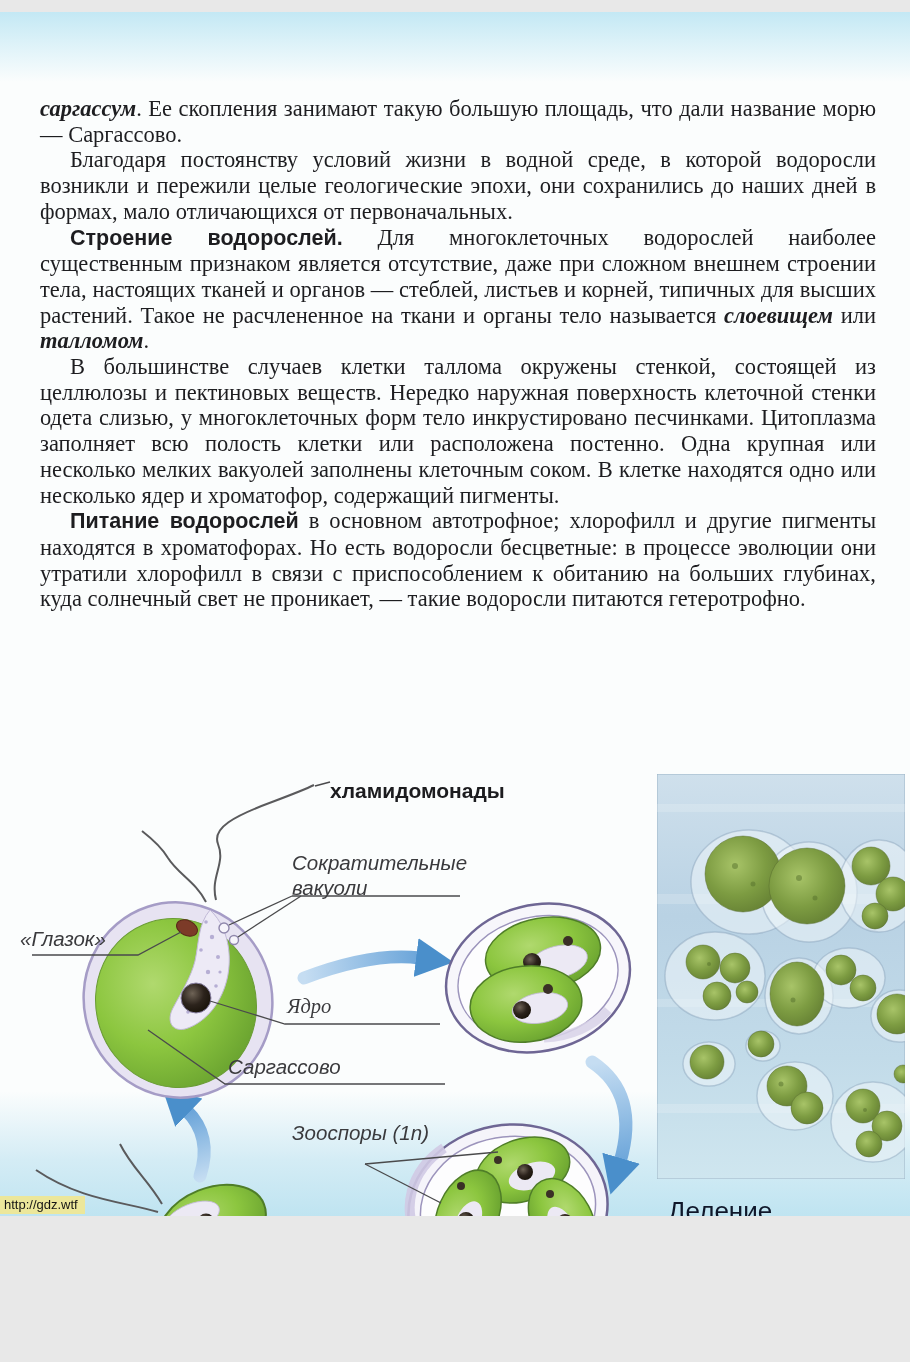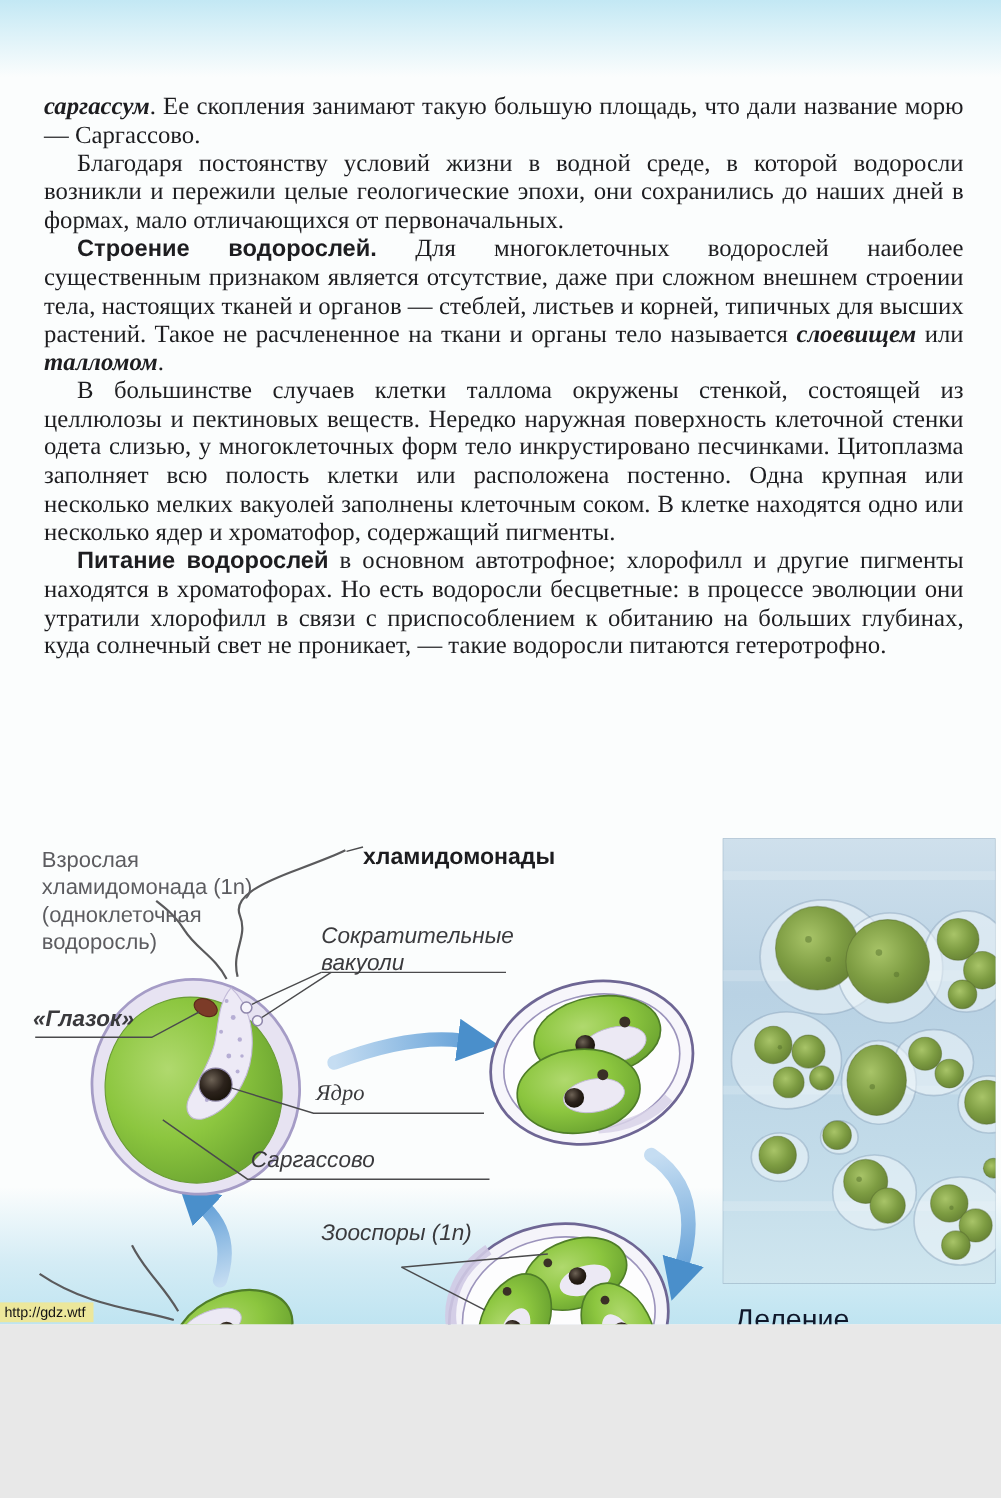--- a/index.html
+++ b/index.html
@@ -1,17 +1,17 @@
 <!DOCTYPE html>
 <html><head>
 <meta charset="utf-8">
 <style>
   html,body{margin:0;padding:0;background:#e8e8e8;}
   .page{position:relative;width:910px;height:1204px;background:#fbfdfd;overflow:hidden;
-        font-family:"Liberation Sans",sans-serif;}
+        font-family:"Liberation Sans",sans-serif;margin-top:12px;}
   .top-band{position:absolute;left:0;top:0;width:910px;height:70px;
         background:linear-gradient(180deg,#c3e8f4 0%,#daf1f8 40%,rgba(255,255,255,0) 100%);}
   .bottom-band{position:absolute;left:0;bottom:0;width:910px;height:125px;
         background:linear-gradient(180deg,rgba(255,255,255,0) 0%,#d4ecf5 55%,#bfe4f1 100%);}
   .text-block{position:absolute;left:40px;top:84px;width:836px;
         font-family:"Liberation Serif",serif;font-size:22.5px;line-height:25.7px;
         text-align:justify;color:#1d1d20;}
   .text-block p{margin:0;text-indent:30px;}
   .text-block p.first{text-indent:0;}
   .r-bi{font-weight:700;font-style:italic;}
@@ -173,34 +173,28 @@
       <path d="M272,124 L209,153"></path>
       <path d="M281,124 L218,165"></path>
       <path d="M420,252 L265,252 L190,229"></path>
       <path d="M425,312 L205,312 L128,258"></path>
       <path d="M345,392 L478,380"></path>
       <path d="M345,392 L421,431"></path>
       <path d="M295,14 L310,10"></path>
     </g>
   </svg>
 
-  <div class="lbl" style="left:38px;top:770px;">
-    <span class="line">Взрослая</span>
-    <span class="line">хламидомонада (1n)</span>
-    <span class="line">(одноклеточная</span>
-    <span class="line">водоросль)</span>
-  </div>
   <div class="lbl lbl-title" style="left:330px;top:766px;">
     <span class="line">хламидомонады</span>
   </div>
   <div class="lbl lbl-it" style="left:292px;top:838px;">
     <span class="line">Сократительные</span>
     <span class="line">вакуоли</span>
   </div>
-  <div class="lbl lbl-it" style="left:30px;top:914px;font-weight:bold;">«Глазок»</div>
+  <div class="lbl lbl-it" style="left:20px;top:914px;">«Глазок»</div>
   <div class="lbl lbl-it" style="left:287px;top:982px;font-family:Liberation Serif, serif;">Ядро</div>
   <div class="lbl lbl-it" style="left:228px;top:1042px;">Саргассово</div>
   <div class="lbl lbl-it" style="left:292px;top:1108px;">Зооспоры (1n)</div>
 
   <svg class="photo" width="248" height="405" viewBox="0 0 248 405">
     <defs>
       <linearGradient id="pbg" x1="0" y1="0" x2="0" y2="1">
         <stop offset="0%" stop-color="#cfe0ec"></stop>
           <stop offset="35%" stop-color="#b9d2e4"></stop>
         <stop offset="70%" stop-color="#c2dbe9"></stop>

